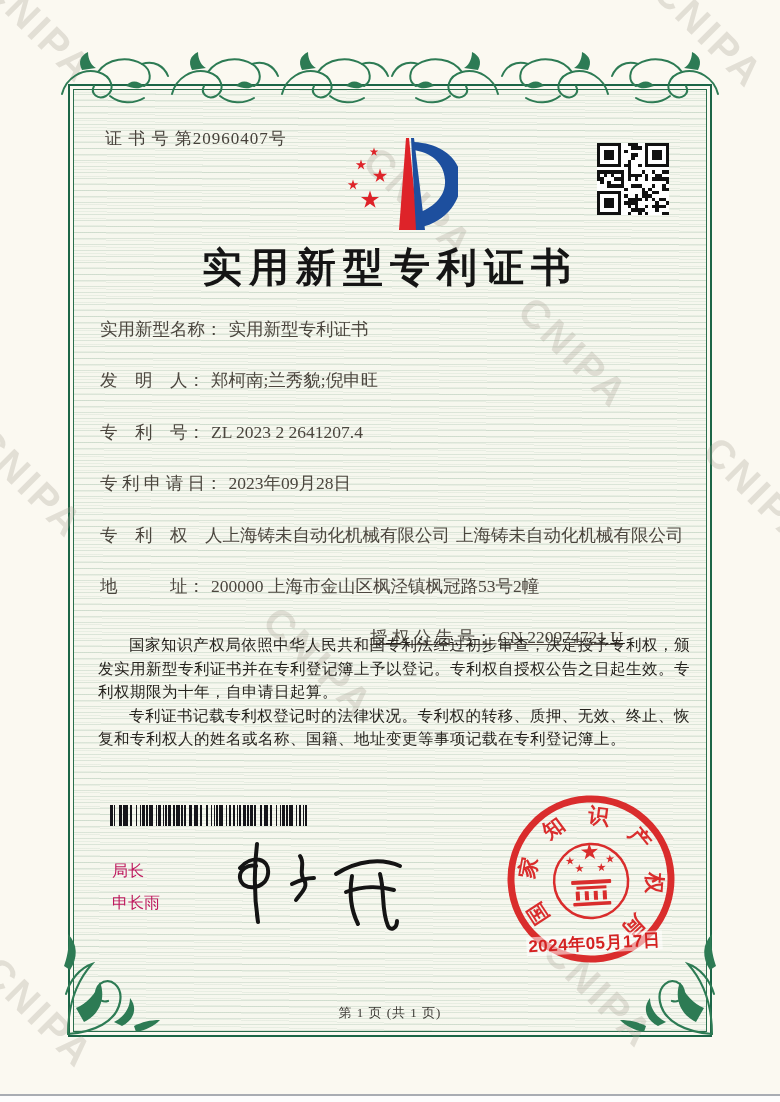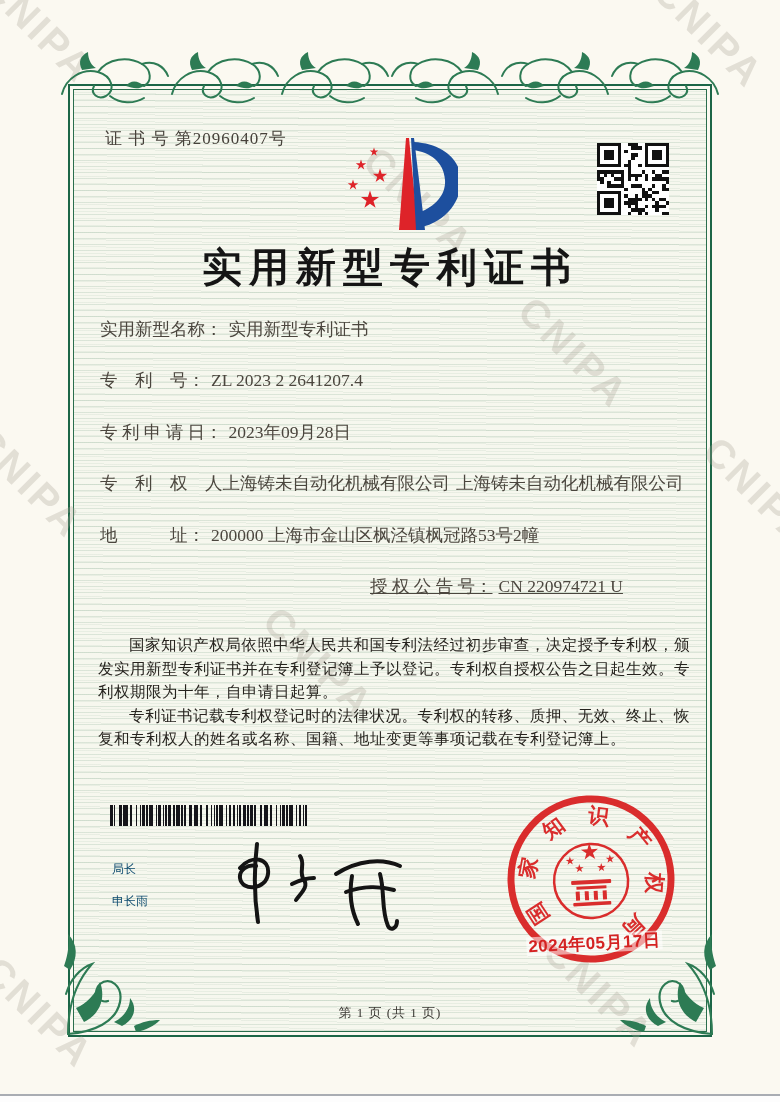--- a/index.html
+++ b/index.html
@@ -31,21 +31,21 @@
   #fields{left:100px;top:317px;font-size:17.5px;color:#4b463e;width:600px;}
   .field-row{margin-bottom:27.4px;white-space:nowrap;}
   .field-row.last{position:relative;margin-bottom:0;}
   .fv{margin-left:6px;}
   .pair2{position:absolute;left:270px;top:0;text-decoration:underline;}
   #paras{left:98px;top:633px;width:592px;font-size:15.5px;line-height:23.6px;
          color:#26231e;text-align:justify;letter-spacing:0.5px;}
   #paras p{margin:0;text-indent:2em;}
   #barcode{left:110px;top:805px;width:204px;height:21px;font-size:0;white-space:nowrap;}
   #barcode div{display:inline-block;height:21px;background:#15151a;vertical-align:top;}
-  .signer{font-family:Liberation Serif, serif;font-size:12px;color:#0c4a6e;}
+  .signer{font-family:Liberation Serif, serif;font-size:16px;color:#be185d;}
   #signer-title{left:112px;top:861px;}
   #signer-name{left:112px;top:893px;}
   #sig{left:212px;top:834px;}
   #seal{left:500px;top:788px;width:182px;height:182px;transform:rotate(-3deg);}
   .seal-ch{font:bold 21px "Liberation Sans",sans-serif;fill:#d82222;
            text-anchor:middle;dominant-baseline:middle;}
   #seal-date{position:absolute;left:0;right:0;top:144px;text-align:center;
              font:bold 17px "Liberation Sans",sans-serif;color:#d42222;letter-spacing:0.5px;}
   #seal-date span{background:rgba(255,255,255,0.55);padding:0 2px;}
   #page-num{left:0;right:0;top:1004px;text-align:center;font-size:13px;
@@ -272,20 +272,23 @@
       </g>
   </svg>
 
   <div id="title" class="z">实用新型专利证书</div>
 
   <div id="fields" class="z">
     <div class="field-row">
       <span>实用新型名称</span><span>：</span><span class="fv">实用新型专利证书</span>
     </div>
     <div class="field-row">
+      <span>发　明　人</span><span>：</span><span class="fv">郑柯南;兰秀貌;倪申旺</span>
+    </div>
+    <div class="field-row">
       <span>专　利　号</span><span>：</span><span class="fv">ZL 2023 2 2641207.4</span>
     </div>
     <div class="field-row">
       <span>专 利 申 请 日</span><span>：</span><span class="fv">2023年09月28日</span>
     </div>
     <div class="field-row">
       <span>专　利　权　人</span><span>上海铸未自动化机械有限公司</span><span class="fv">上海铸未自动化机械有限公司</span>
     </div>
     <div class="field-row">
       <span>地　　　址</span><span>：</span><span class="fv">200000 上海市金山区枫泾镇枫冠路53号2幢</span>

